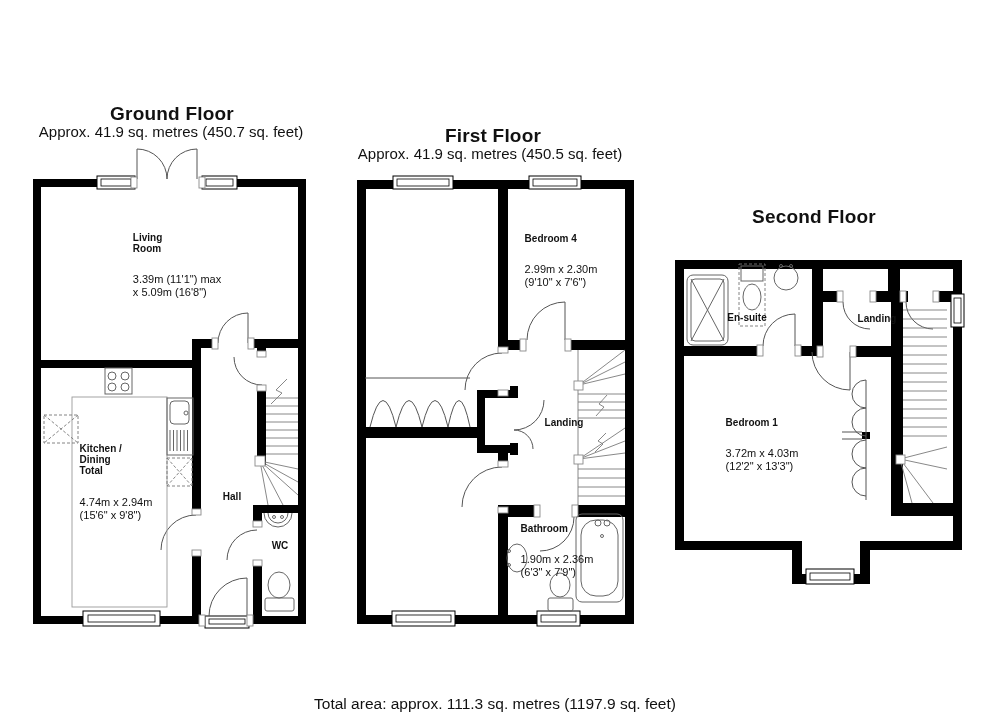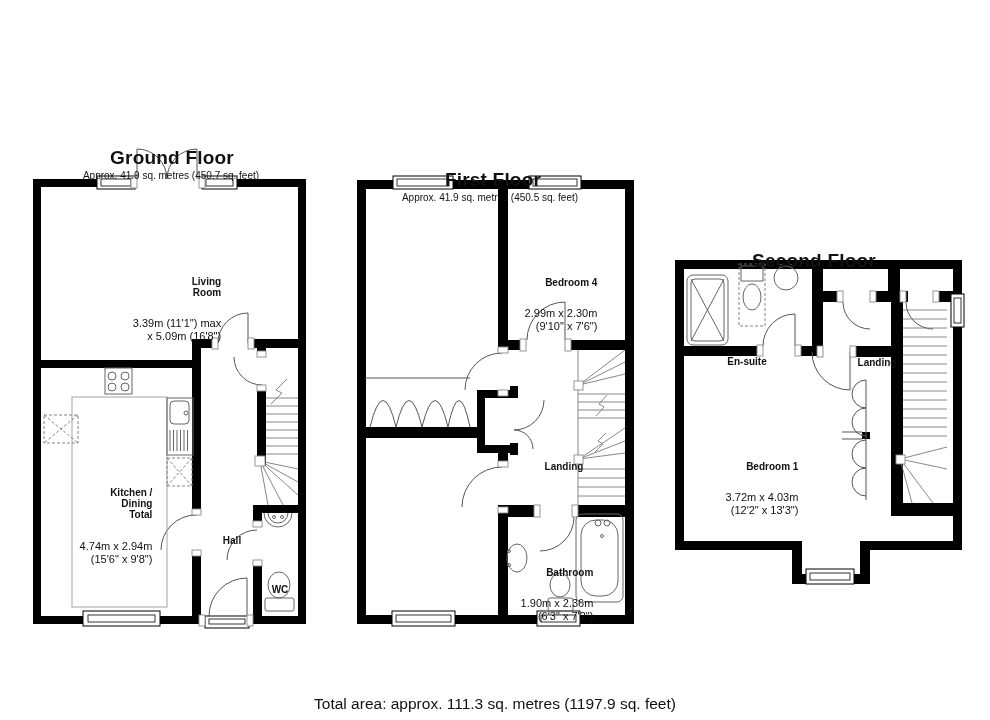--- a/index.html
+++ b/index.html
@@ -9,24 +9,24 @@
   .wall{fill:#000;stroke:none;}
   .gap{fill:#fff;stroke:none;}
   .win{fill:#fff;stroke:#000;stroke-width:1;}
   .winin{fill:none;stroke:#000;stroke-width:0.8;}
   .door{fill:none;stroke:#555;stroke-width:1;}
   .jamb{fill:#fff;stroke:#8a8a8a;stroke-width:0.9;}
   .stair{fill:none;stroke:#7a7a7a;stroke-width:0.9;}
   .fx{fill:none;stroke:#666;stroke-width:1;}
   .fxl{fill:none;stroke:#9a9a9a;stroke-width:0.9;}
   .fxd{fill:none;stroke:#777;stroke-width:0.9;stroke-dasharray:3 2;}
-  .lbl{position:absolute;transform:translate(-50%,-50%);text-align:right;
-       white-space:pre-line;pointer-events:none;margin-top:44px;}
+  .lbl{position:absolute;transform:translate(-50%,-50%);text-align:left;
+       white-space:pre-line;pointer-events:none;}
   .floor-title{font-size:19px;font-weight:bold;letter-spacing:0.2px;}
-  .floor-sub{font-size:10px;}
+  .floor-sub{font-size:15px;}
   .room-name{font-size:10px;font-weight:bold;line-height:1.12;white-space:pre-line;}
   .room-dims{font-size:11px;line-height:1.18;white-space:pre-line;margin-top:1px;}
   .footer{position:absolute;left:0;right:0;top:695px;text-align:center;font-size:15.5px;}
 </style>
 </head>
 <body>
 
 <div class="page">
 
   <svg width="990" height="720" viewBox="0 0 990 720">
@@ -284,21 +284,21 @@
   <div class="lbl room-name" style="left:280px;top:546px">WC</div>
 
   <div class="lbl" style="left:561px;top:261px">
     <div class="room-name">Bedroom 4</div>
     <div class="room-dims">2.99m x 2.30m
 (9'10" x 7'6")</div>
   </div>
   <div class="lbl" style="left:557px;top:551px">
     <div class="room-name">Bathroom</div>
     <div class="room-dims">1.90m x 2.36m
-(6'3" x 7'2")</div>
+(6'3" x 7'9")</div>
   </div>
   <div class="lbl room-name" style="left:564px;top:423px">Landing</div>
 
   <div class="lbl room-name" style="left:747px;top:318px">En-suite</div>
   <div class="lbl room-name" style="left:877px;top:319px">Landing</div>
   <div class="lbl" style="left:762px;top:445px">
     <div class="room-name">Bedroom 1</div>
     <div class="room-dims">3.72m x 4.03m
 (12'2" x 13'3")</div>
   </div>

